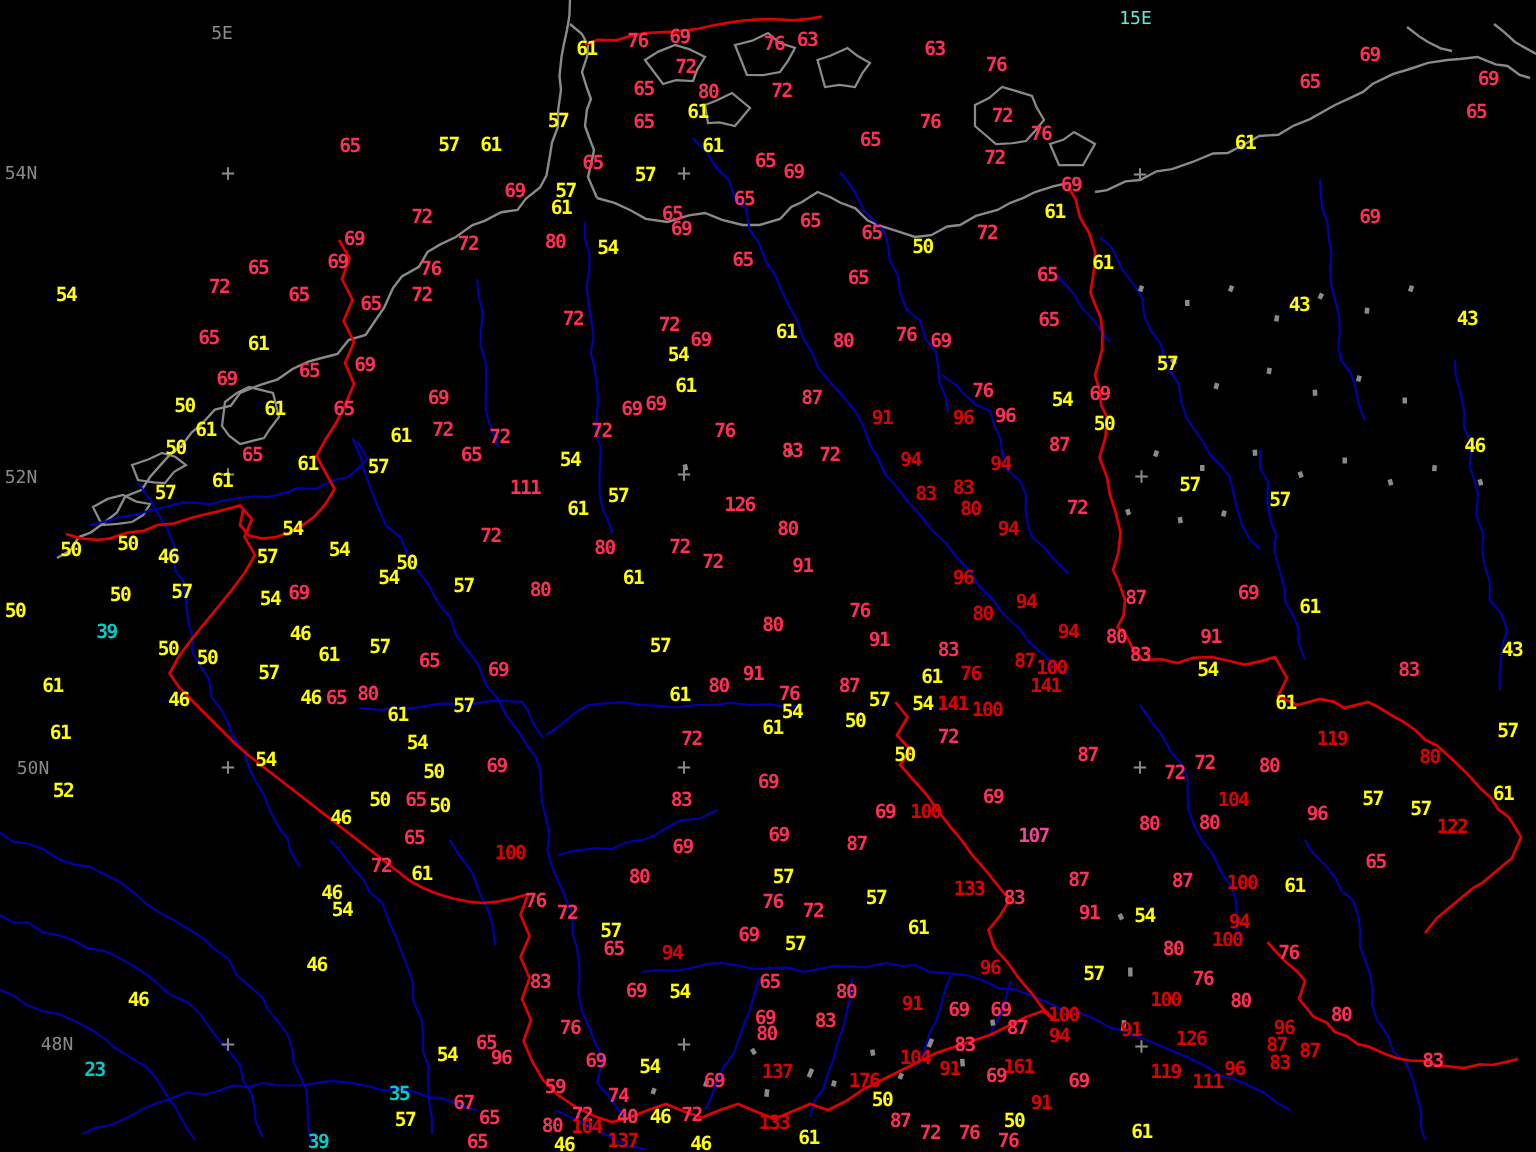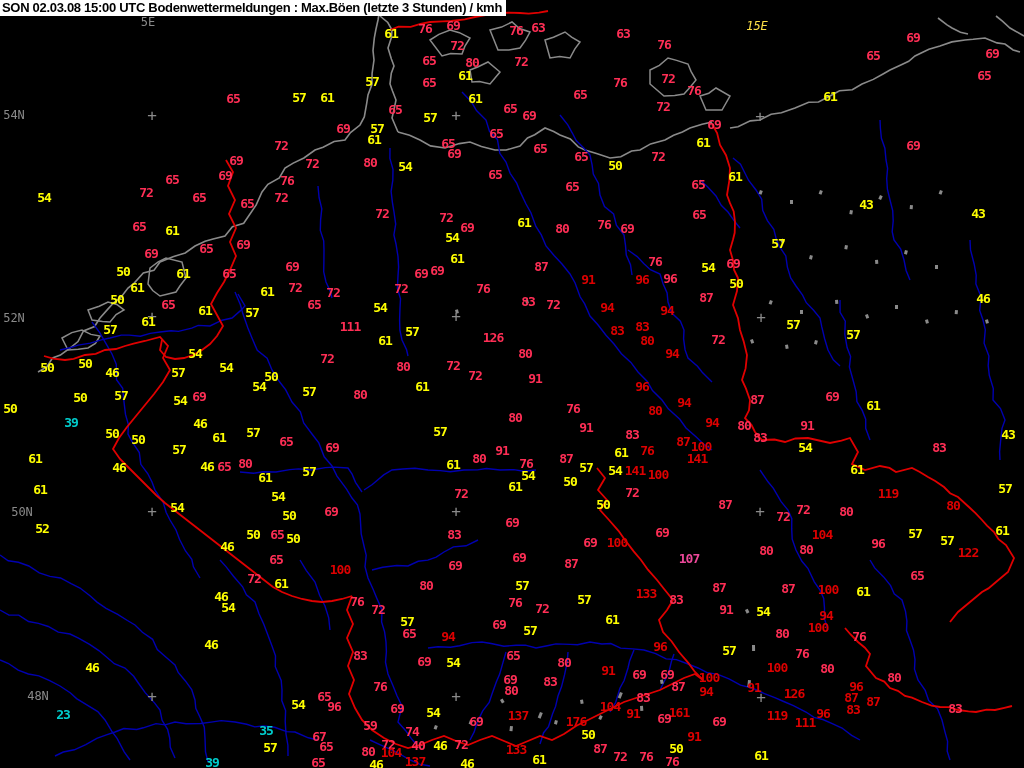--- a/index.html
+++ b/index.html
@@ -117,21 +117,21 @@
         <rect x="510" y="726" width="3" height="5" fill="#8a8a8a" transform="rotate(6 510 726)"></rect>
         <rect x="555" y="720" width="3" height="4" fill="#8a8a8a" transform="rotate(15 555 720)"></rect>
         <rect x="600" y="715" width="3" height="4" fill="#8a8a8a" transform="rotate(25 600 715)"></rect>
         <rect x="640" y="706" width="3" height="5" fill="#8a8a8a" transform="rotate(-4 640 706)"></rect>
         <rect x="525" y="300" width="3" height="4" fill="#8a8a8a" transform="rotate(-15 525 300)"></rect>
         <rect x="455" y="310" width="3" height="4" fill="#8a8a8a" transform="rotate(-15 455 310)"></rect>
       </g>
   </svg>
   <div id="grid-layer">
       <span class="gridlabel" style="left: 148px; top: 22px; color: rgb(138, 138, 138);">5E</span>
-      <span class="gridlabel" style="left: 757px; top: 26px; color: #fde047; font-style: italic;">15E</span>
+      <span class="gridlabel" style="left: 757px; top: 12px; color: #5eead4;">15E</span>
       <span class="gridlabel" style="left: 14px; top: 115px; color: rgb(138, 138, 138);">54N</span>
       <span class="gridlabel" style="left: 14px; top: 318px; color: rgb(138, 138, 138);">52N</span>
       <span class="gridlabel" style="left: 22px; top: 512px; color: rgb(138, 138, 138);">50N</span>
       <span class="gridlabel" style="left: 22px; top: 696px; color: rgb(138, 138, 138); margin-left: 16px;">48N</span>
       <span class="gridcross" style="left: 152px; top: 115px; color: rgb(138, 138, 138);">+</span>
       <span class="gridcross" style="left: 456px; top: 115px; color: rgb(138, 138, 138);">+</span>
       <span class="gridcross" style="left: 760px; top: 116px; color: rgb(138, 138, 138);">+</span>
       <span class="gridcross" style="left: 152px; top: 316px; color: rgb(138, 138, 138);">+</span>
       <span class="gridcross" style="left: 456px; top: 316px; color: rgb(138, 138, 138);">+</span>
       <span class="gridcross" style="left: 761px; top: 317px; color: rgb(138, 138, 138);">+</span>
@@ -418,21 +418,21 @@
       <span class="station" style="left: 729px; top: 650px; color: rgb(255, 255, 0);">57</span>
       <span class="station" style="left: 802px; top: 653px; color: rgb(255, 46, 85);">76</span>
       <span class="station" style="left: 92px; top: 667px; color: rgb(255, 255, 0);">46</span>
       <span class="station" style="left: 63px; top: 714px; color: rgb(0, 204, 204);">23</span>
       <span class="station" style="left: 266px; top: 730px; color: rgb(0, 204, 204);">35</span>
       <span class="station" style="left: 270px; top: 747px; color: rgb(255, 255, 0);">57</span>
       <span class="station" style="left: 212px; top: 762px; color: rgb(0, 204, 204);">39</span>
       <span class="station" style="left: 298px; top: 704px; color: rgb(255, 255, 0);">54</span>
       <span class="station" style="left: 324px; top: 696px; color: rgb(255, 46, 85);">65</span>
       <span class="station" style="left: 334px; top: 706px; color: rgb(255, 46, 85);">96</span>
-      <span class="station" style="left: 319px; top: 736px; color: rgb(255, 46, 85);">67</span>
+      <span class="station" style="left: 309px; top: 736px; color: rgb(255, 46, 85);">67</span>
       <span class="station" style="left: 326px; top: 746px; color: rgb(255, 46, 85);">65</span>
       <span class="station" style="left: 318px; top: 762px; color: rgb(255, 46, 85);">65</span>
       <span class="station" style="left: 424px; top: 661px; color: rgb(255, 46, 85);">69</span>
       <span class="station" style="left: 453px; top: 662px; color: rgb(255, 255, 0);">54</span>
       <span class="station" style="left: 380px; top: 686px; color: rgb(255, 46, 85);">76</span>
       <span class="station" style="left: 397px; top: 708px; color: rgb(255, 46, 85);">69</span>
       <span class="station" style="left: 433px; top: 712px; color: rgb(255, 255, 0);">54</span>
       <span class="station" style="left: 370px; top: 725px; color: rgb(255, 46, 85);">59</span>
       <span class="station" style="left: 412px; top: 731px; color: rgb(255, 46, 85);">74</span>
       <span class="station" style="left: 388px; top: 744px; color: rgb(255, 46, 85);">72</span>
@@ -480,16 +480,13 @@
       <span class="station" style="left: 873px; top: 701px; color: rgb(221, 0, 0);">87</span>
       <span class="station" style="left: 853px; top: 709px; color: rgb(221, 0, 0);">83</span>
       <span class="station" style="left: 955px; top: 708px; color: rgb(255, 46, 85);">83</span>
       <span class="station" style="left: 777px; top: 715px; color: rgb(221, 0, 0);">119</span>
       <span class="station" style="left: 805px; top: 722px; color: rgb(221, 0, 0);">111</span>
       <span class="station" style="left: 823px; top: 713px; color: rgb(221, 0, 0);">96</span>
       <span class="station" style="left: 719px; top: 721px; color: rgb(255, 46, 85);">69</span>
       <span class="station" style="left: 694px; top: 736px; color: rgb(221, 0, 0);">91</span>
       <span class="station" style="left: 761px; top: 755px; color: rgb(255, 255, 0);">61</span>
     </div>
-  <div class="titlebar">
-    <span>SON 02.03.08 15:00 UTC  Bodenwettermeldungen :  Max.Böen (letzte 3 Stunden) / kmh</span>
-  </div>
 </div>
 
 </body></html>

